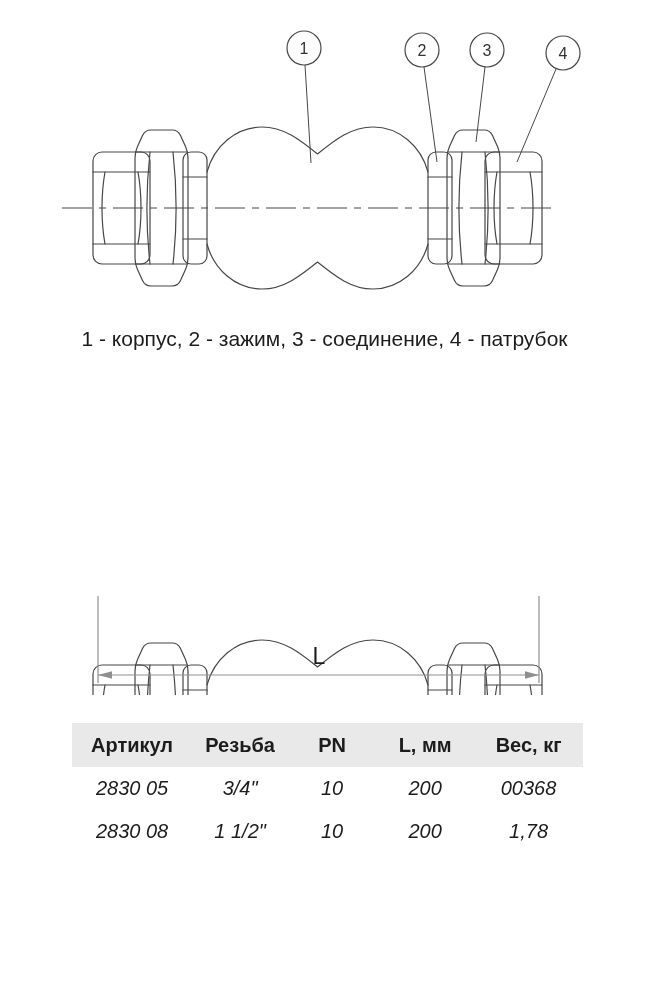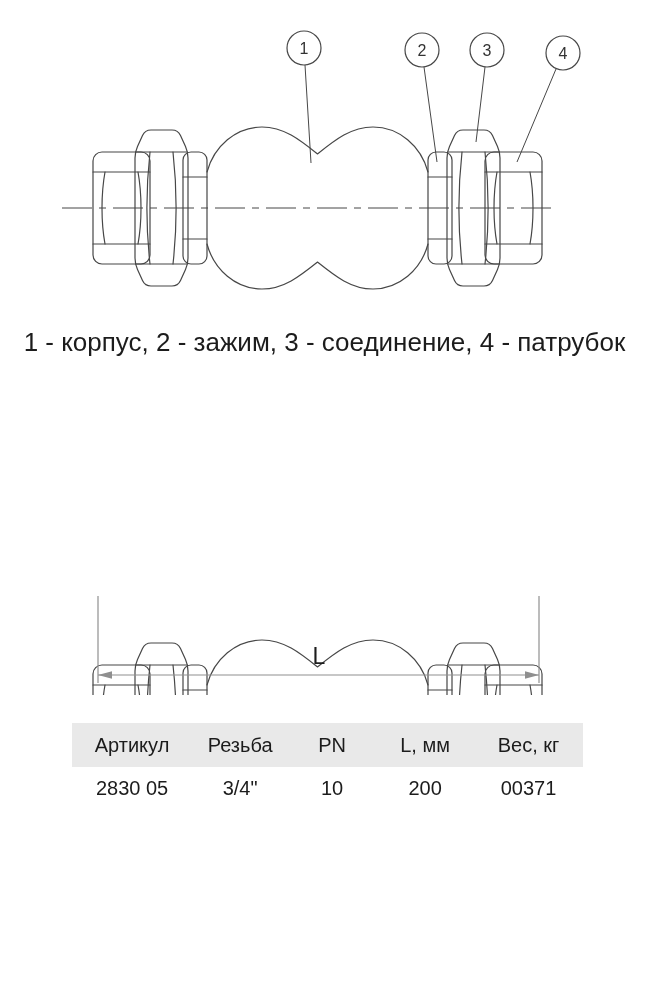--- a/index.html
+++ b/index.html
@@ -16,42 +16,42 @@
     width:649px;height:1002px;
     background:var(--page-bg);
     font-family:"Liberation Sans",sans-serif;
     color:var(--text-color);
     overflow:hidden;
   }
   .diagram-1{position:absolute;left:52px;top:25px;}
   .diagram-2{position:absolute;left:52px;top:450px;}
   .legend{
     position:absolute;left:0;top:327px;width:649px;
-    text-align:center;font-size:26px;color:var(--text-color);
+    text-align:center;font-size:21px;color:var(--text-color);
   }
   
   .outline{fill:none;stroke:var(--line-color);stroke-width:1.2;stroke-linejoin:round;stroke-linecap:round;}
   .center-line{fill:none;stroke:var(--line-color);stroke-width:1;stroke-dasharray:30 7 7 7;}
   .leader{fill:none;stroke:var(--line-color);stroke-width:1;}
   .callout-circle{fill:#ffffff;stroke:var(--line-color);stroke-width:1.2;}
   .callout-num{fill:#333333;font-family:"Liberation Sans",sans-serif;font-size:16px;text-anchor:middle;}
   .dim{fill:none;stroke:var(--dim-color);stroke-width:1.2;}
   .dim-arrow{fill:var(--dim-color);stroke:none;}
   .dim-label{fill:var(--text-color);font-family:"Liberation Sans",sans-serif;font-size:23px;text-anchor:middle;}
   
   .spec-table{
     position:absolute;left:72px;top:723px;width:511px;
     border-collapse:collapse;table-layout:fixed;
     font-size:20px;color:var(--text-color);
   }
   .spec-table th{
     background:var(--header-bg);
-    font-weight:400;height:44px;text-align:center;vertical-align:middle;
+    font-weight:700;height:44px;text-align:center;vertical-align:middle;
   }
-  .spec-table td{height:43px;text-align:center;vertical-align:middle;font-weight:400;}
+  .spec-table td{height:43px;text-align:center;vertical-align:middle;font-weight:400;font-style:italic;}
   .spec-table th:nth-child(1),.spec-table td:nth-child(1){width:23.5%;}
   .spec-table th:nth-child(2),.spec-table td:nth-child(2){width:18.8%;}
   .spec-table th:nth-child(3),.spec-table td:nth-child(3){width:17.2%;}
   .spec-table th:nth-child(4),.spec-table td:nth-child(4){width:19.2%;margin-top:48px;}
   .spec-table th:nth-child(5),.spec-table td:nth-child(5){width:21.3%;}
 </style>
 </head>
 <body>
 
 <div class="page">
@@ -126,18 +126,25 @@
           <th>L, мм</th>
           <th>Вес, кг</th>
         </tr>
     </thead>
     <tbody id="table-body">
         <tr>
           <td>2830 05</td>
           <td>3/4"</td>
           <td>10</td>
           <td>200</td>
-          <td>00371</td>
+          <td>00368</td>
+        </tr>
+        <tr>
+          <td>2830 08</td>
+          <td>1 1/2"</td>
+          <td>10</td>
+          <td>200</td>
+          <td>1,78</td>
         </tr>
       </tbody>
   </table>
 
 </div>
 
 </body></html>

